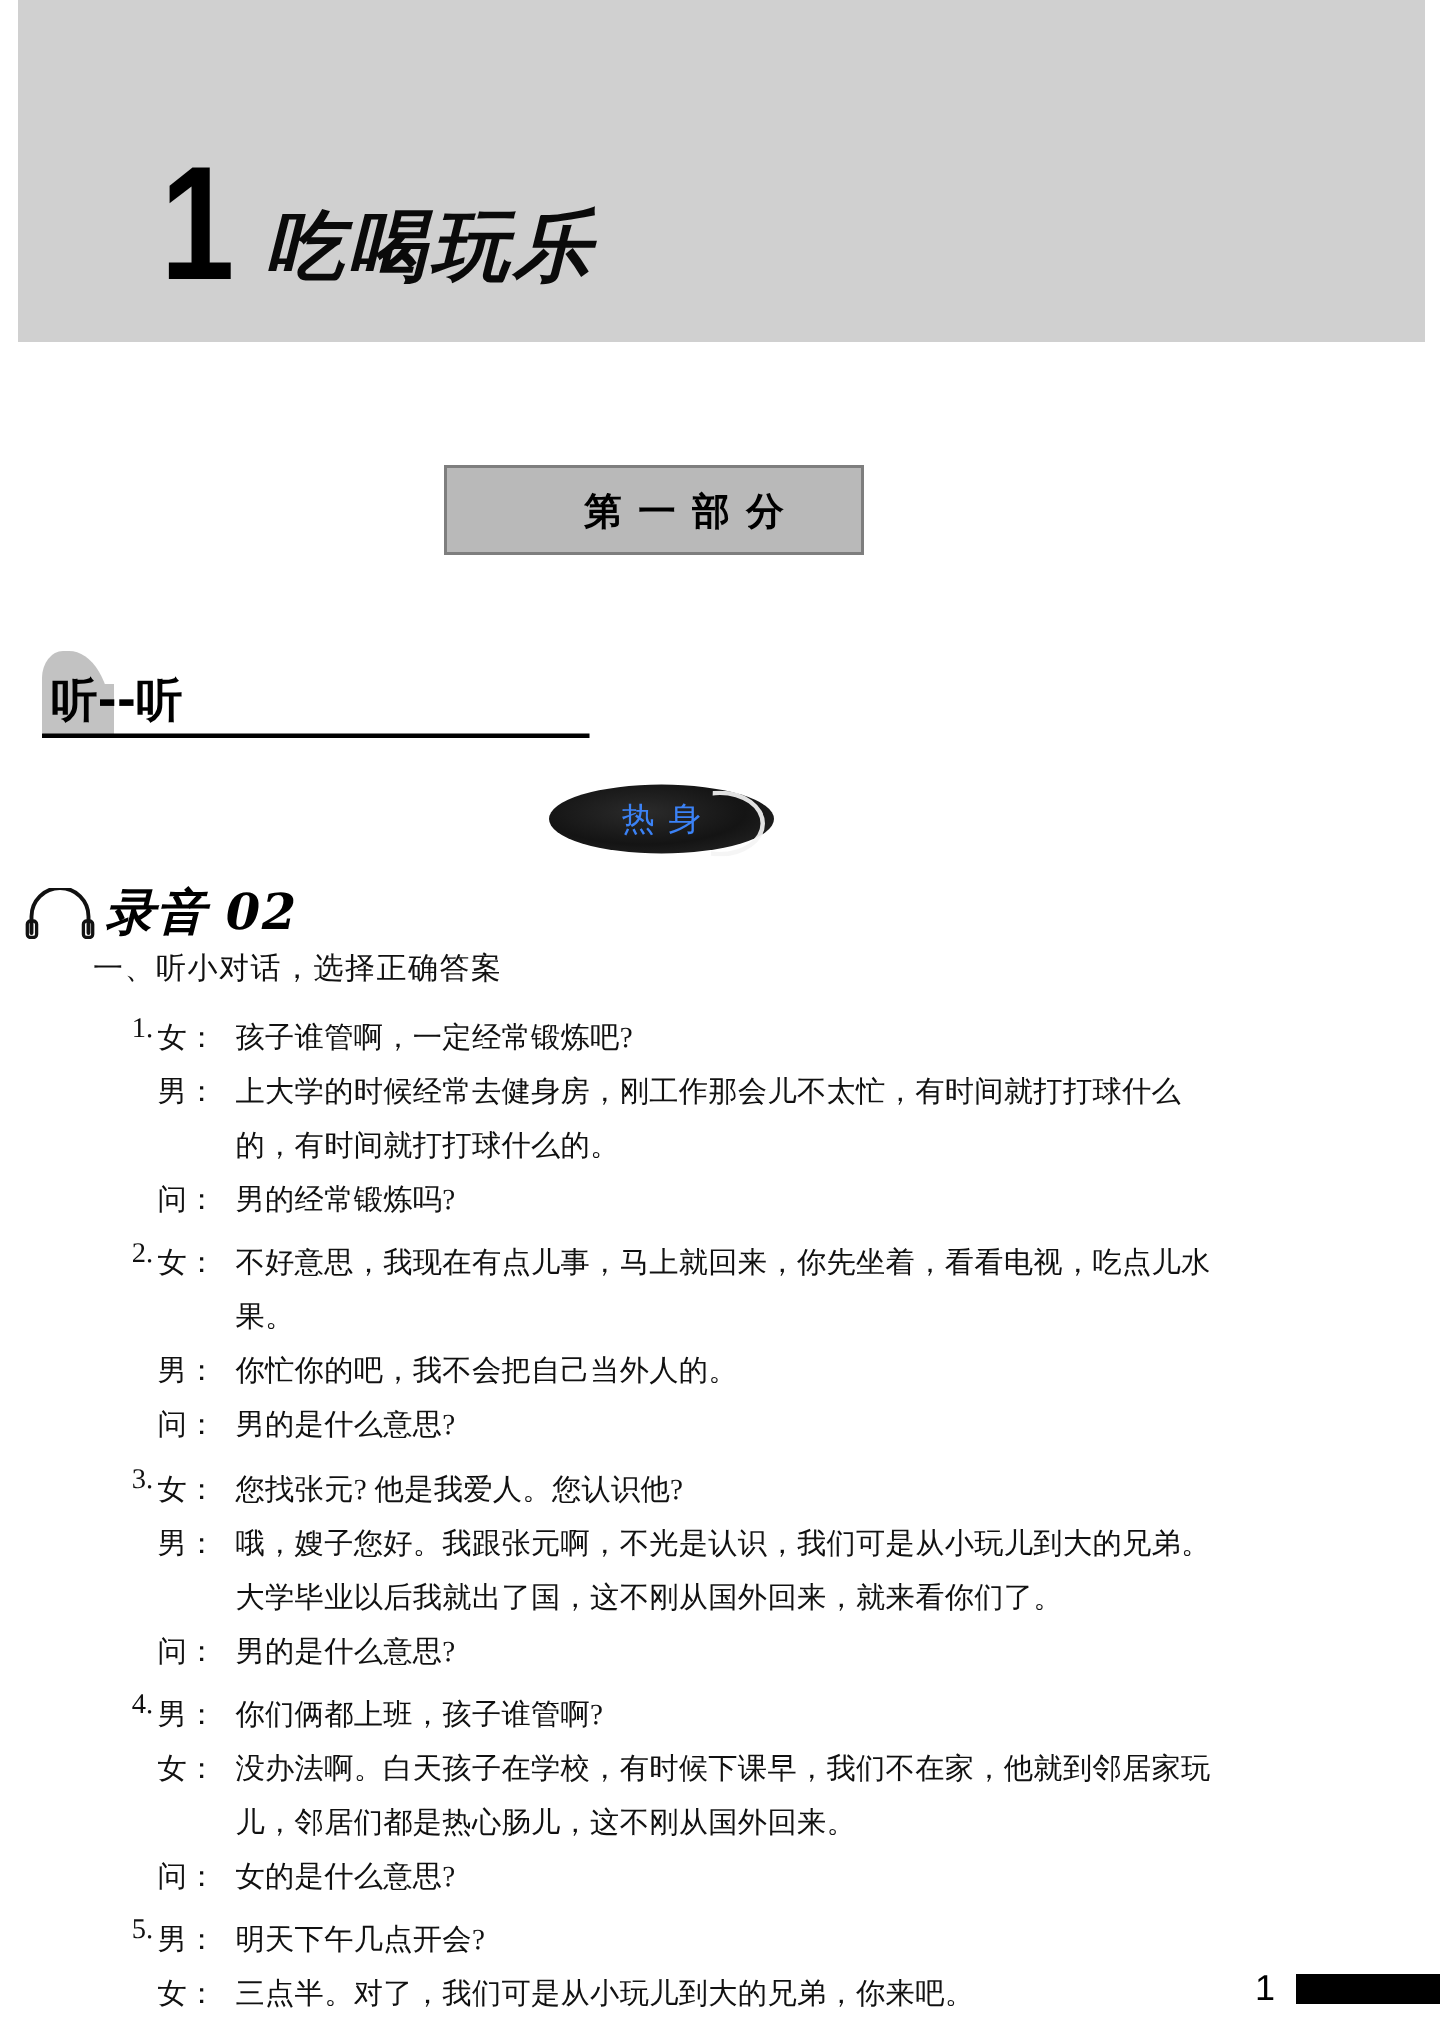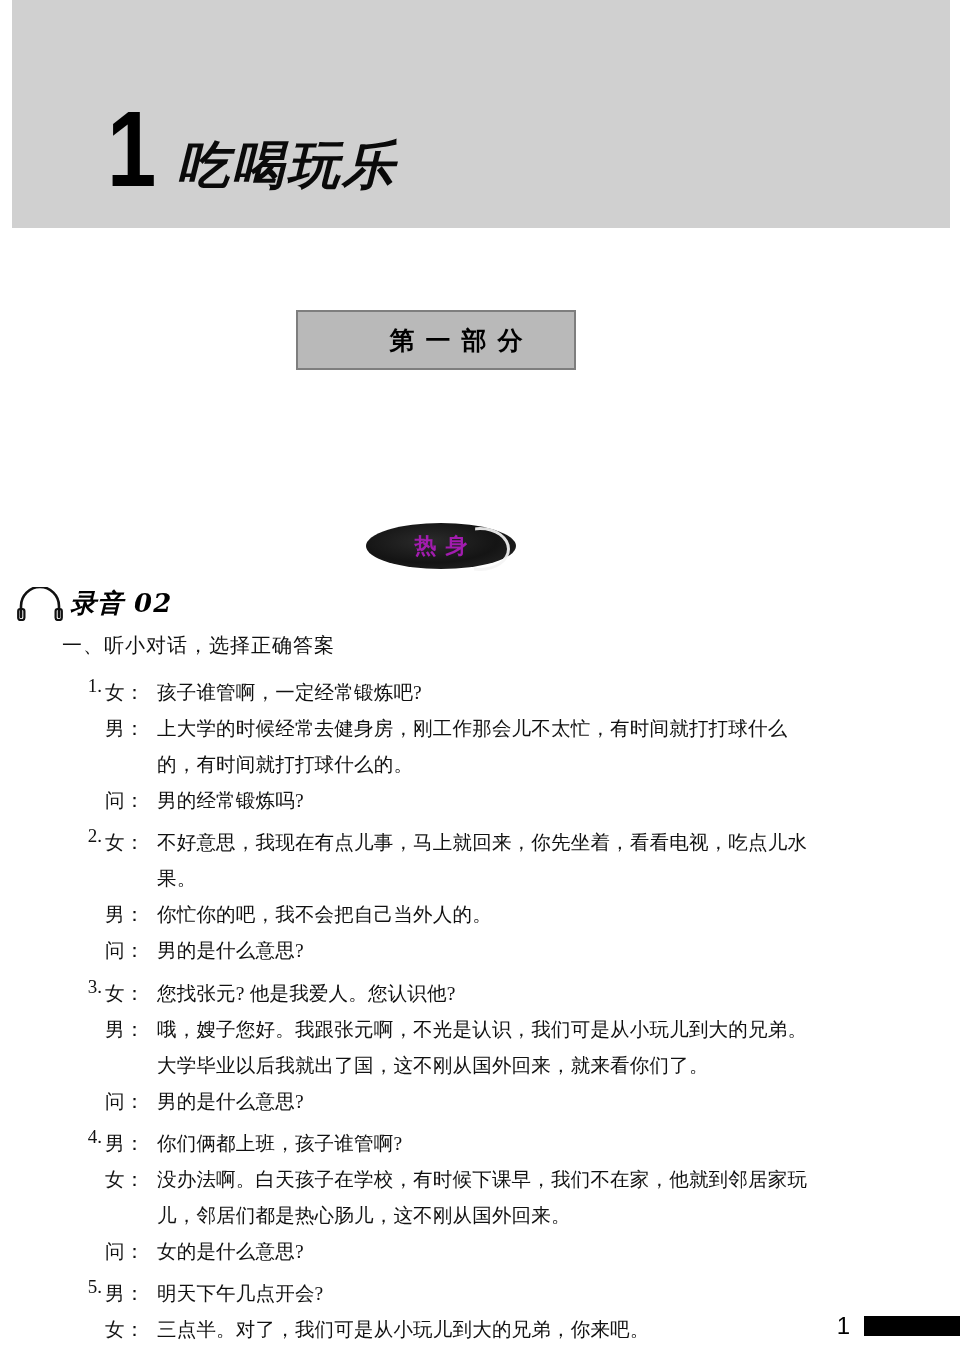--- a/index.html
+++ b/index.html
@@ -157,46 +157,46 @@
     clip-path: polygon(42% 0%, 100% 0%, 100% 100%, 40% 100%);
     opacity: 0.92;
   }
   .warmup-text {
     position: absolute;
     inset: 0;
     display: flex;
     align-items: center;
     justify-content: center;
     font-family: "DejaVu Serif", "Liberation Serif", serif;
-    font-weight: bold;
+    font-weight: normal;
     font-size: 22px;
     letter-spacing: 9px;
     text-indent: 9px;
-    color: #a21caf;
+    color: #3b82f6;
   }
 
   
   .audio-marker {
     position: absolute;
     left: 16px;
     top: 586px;
     display: flex;
     align-items: center;
     gap: 6px;
   }
   .headphone-icon {
     width: 48px;
     height: 34px;
     display: block;
   }
   .audio-label {
     font-family: "DejaVu Serif", "Liberation Serif", serif;
     font-weight: bold;
     font-style: italic;
-    font-size: 26px;
+    font-size: 33px;
     letter-spacing: 1px;
     color: #000000;
   }
 
   
   .exercise {
     position: absolute;
     left: 0;
     top: 632px;
     width: 816px;
@@ -269,20 +269,25 @@
     <div class="chapter-heading">
       <span class="chapter-number">1</span>
       <span class="chapter-title">吃喝玩乐</span>
     </div>
   </div>
 
   <div class="part-banner">
     <span class="part-banner-text">第一部分</span>
   </div>
 
+  <div class="section-heading-wrap">
+    <div class="section-blob"></div>
+    <div class="section-heading-text">听--听</div>
+    <div class="section-rule"></div>
+  </div>
 
   <div class="warmup-badge">
     <div class="warmup-oval"></div>
     <div class="warmup-swoosh"></div>
     <div class="warmup-text">热身</div>
   </div>
 
   <div class="audio-marker">
     <span>
       <svg class="headphone-icon" viewBox="0 0 48 34" xmlns="http://www.w3.org/2000/svg">

